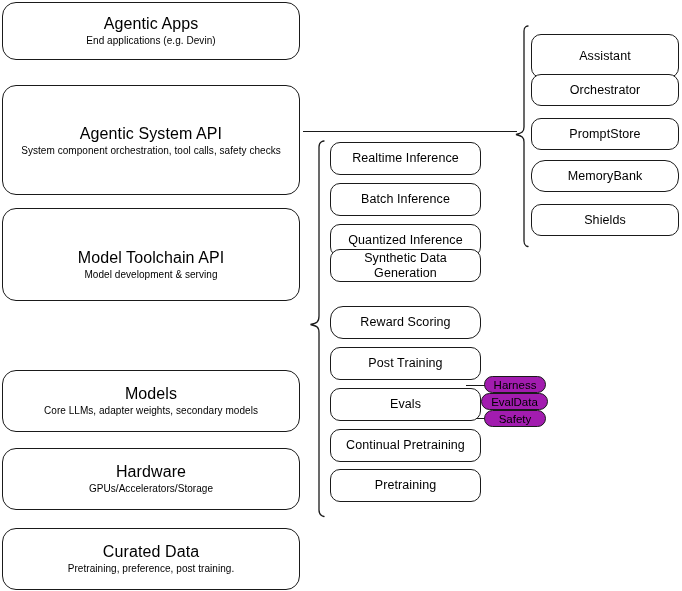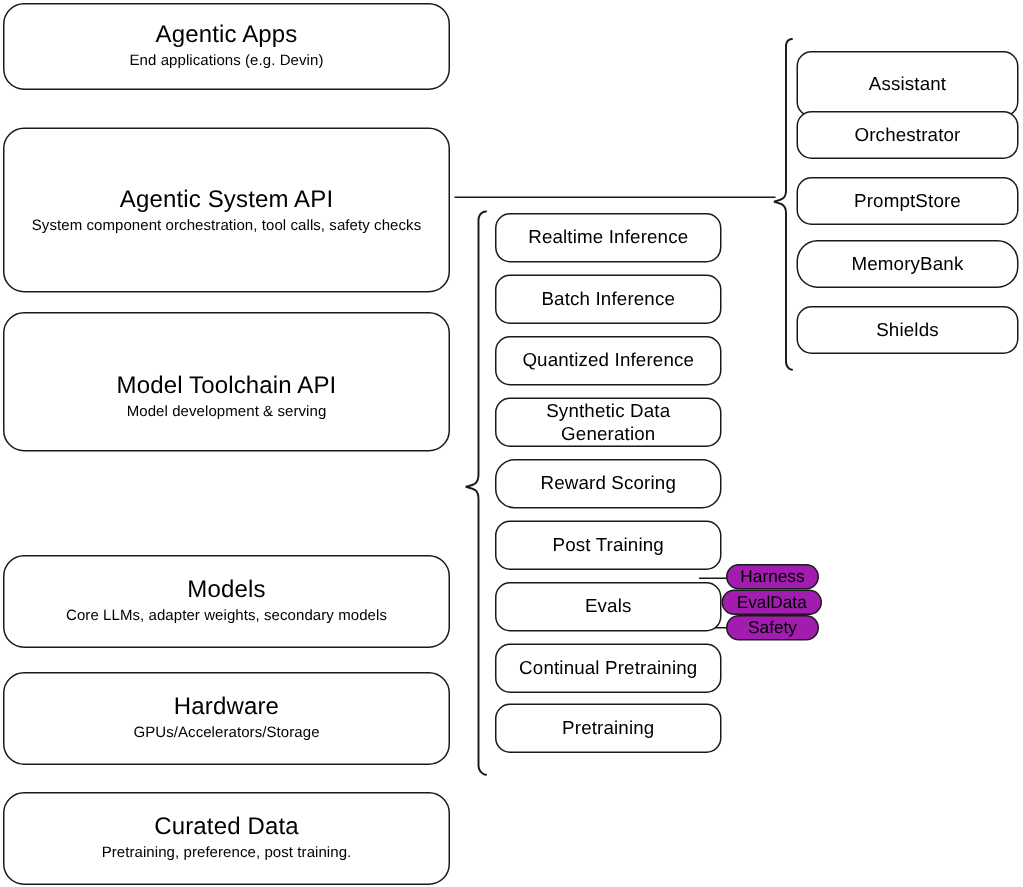--- a/index.html
+++ b/index.html
@@ -172,21 +172,21 @@
   </div>
 
   <div class="box item" style="left:330px; top:183px; width:151px; height:33px;">
     <div class="label">Batch Inference</div>
   </div>
 
   <div class="box item" style="left:330px; top:224px; width:151px; height:33px;">
     <div class="label">Quantized Inference</div>
   </div>
 
-  <div class="box item" style="left:330px; top:265px; width:151px; height:33px;">
+  <div class="box item" style="left:330px; top:249px; width:151px; height:33px;">
     <div class="label">Synthetic Data Generation</div>
   </div>
 
   <div class="box item" style="left:330px; top:306px; width:151px; height:33px;border-radius:13px;">
     <div class="label">Reward Scoring</div>
   </div>
 
   <div class="box item" style="left:330px; top:347px; width:151px; height:33px;">
     <div class="label">Post Training</div>
   </div>

